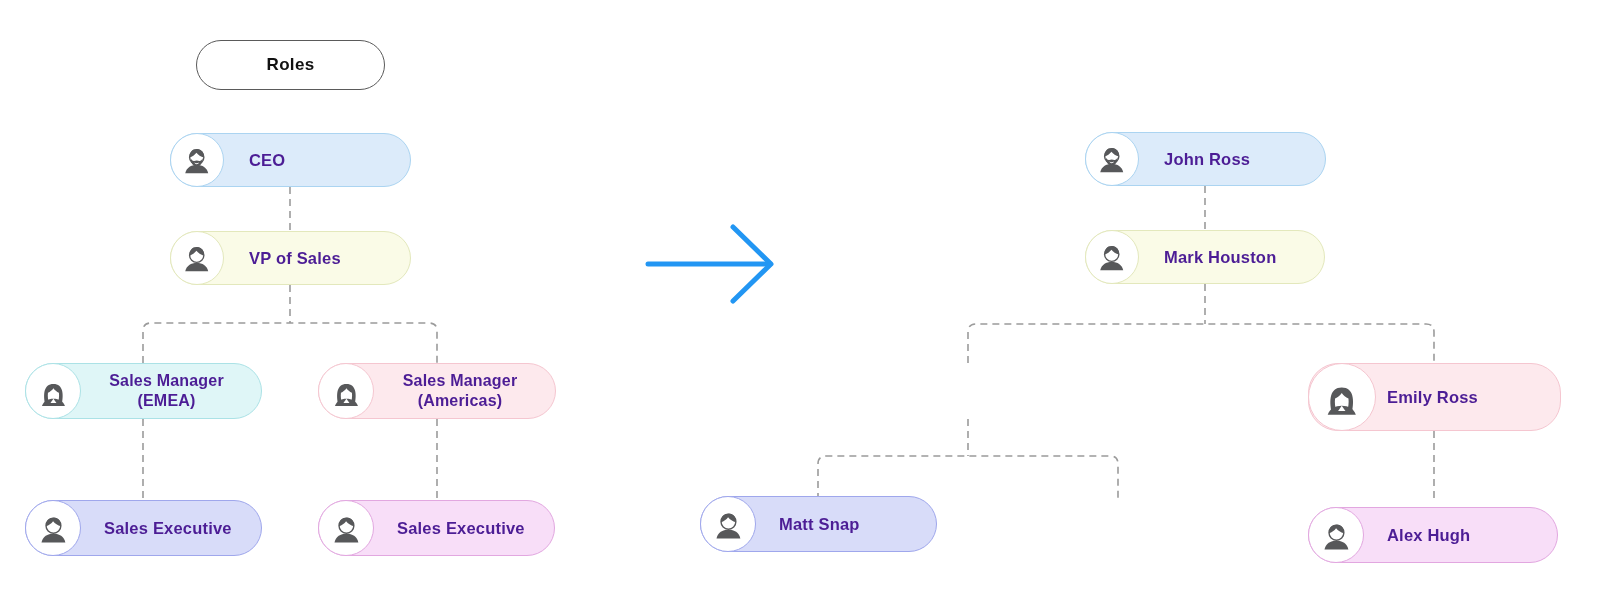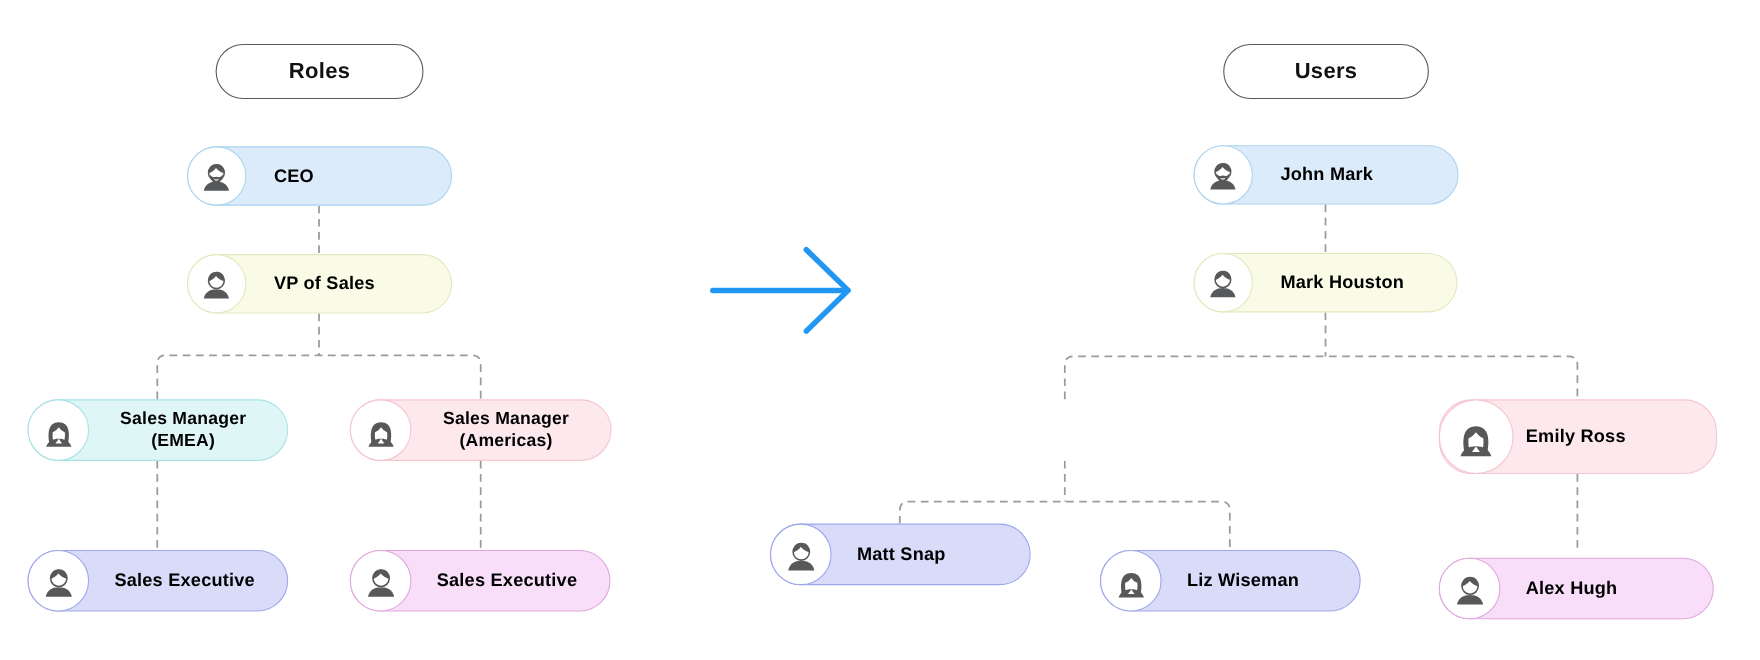--- a/index.html
+++ b/index.html
@@ -9,36 +9,36 @@
     font-family:"Liberation Sans", sans-serif;
     -webkit-font-smoothing:antialiased;
   }
   .stage{position:absolute;inset:0;}
   svg.overlay{position:absolute;left:0;top:0;width:1600px;height:600px;pointer-events:none;}
 
   
   .group-title{
     position:absolute;display:flex;align-items:center;justify-content:center;
     background:#ffffff;border:1.6px solid #5a5a5a;border-radius:26px;
-    font-size:20px;font-weight:700;color:#111;letter-spacing:.3px;
+    font-size:17px;font-weight:700;color:#111;letter-spacing:.3px;
   }
 
   
   .node{
     position:absolute;display:flex;align-items:center;
     border:1px solid;border-radius:30px;box-sizing:border-box;
   }
   .node .avatar{
     position:absolute;left:-1px;top:-1px;height:calc(100% + 2px);aspect-ratio:1/1;
     background:#ffffff;border:1px solid;border-color:inherit;border-radius:50%;
     display:flex;align-items:center;justify-content:center;box-sizing:border-box;
   }
   .node .avatar svg{width:72%;height:72%;}
   .node .label{
-    font-size:16.5px;font-weight:700;color:#000000;letter-spacing:.2px;
+    font-size:16.5px;font-weight:700;color:#4c1d95;letter-spacing:.2px;
     margin-left:78px;white-space:nowrap;
   }
   .node .label.two{
     flex:1;text-align:center;margin-left:0;padding-left:54px;padding-right:8px;
     line-height:1.22;font-size:16px;white-space:normal;
   }
   .node .label.two span{display:block;}
 
   
   .c-blue    {background:#DCEBFA;border-color:#ABD4F1;}
@@ -152,31 +152,28 @@
 
   <div class="node c-orchid" style="left:318px;top:500px;width:237px;height:56px">
     <span class="avatar">
         <svg viewBox="0 0 44 44">
           <use href="#i-man"></use>
         </svg>
       </span>
     <span class="label">Sales Executive</span>
   </div>
 
-  <div class="group-title" style="left:1112px;top:40px;width:185px;height:48px">
-    <span>Users</span>
-  </div>
 
   <div class="node c-blue" style="left:1085px;top:132px;width:241px;height:54px">
     <span class="avatar">
         <svg viewBox="0 0 44 44">
           <use href="#i-man-beard"></use>
         </svg>
       </span>
-    <span class="label">John Mark</span>
+    <span class="label">John Ross</span>
   </div>
 
   <div class="node c-yellow" style="left:1085px;top:230px;width:240px;height:54px">
     <span class="avatar">
         <svg viewBox="0 0 44 44">
           <use href="#i-man"></use>
         </svg>
       </span>
     <span class="label">Mark Houston</span>
   </div>
@@ -184,37 +181,29 @@
 
   <div class="node c-pink" style="left:1308px;top:363px;width:253px;height:68px">
     <span class="avatar">
         <svg viewBox="0 0 44 44">
           <use href="#i-woman"></use>
         </svg>
       </span>
     <span class="label">Emily Ross</span>
   </div>
 
-  <div class="node c-lavender" style="left:700px;top:476px;width:237px;height:56px">
+  <div class="node c-lavender" style="left:700px;top:496px;width:237px;height:56px">
     <span class="avatar">
         <svg viewBox="0 0 44 44">
           <use href="#i-man"></use>
         </svg>
       </span>
     <span class="label">Matt Snap</span>
   </div>
 
-  <div class="node c-lavender" style="left:1000px;top:500px;width:237px;height:56px">
-    <span class="avatar">
-        <svg viewBox="0 0 44 44">
-          <use href="#i-woman"></use>
-        </svg>
-      </span>
-    <span class="label">Liz Wiseman</span>
-  </div>
 
   <div class="node c-orchid" style="left:1308px;top:507px;width:250px;height:56px">
     <span class="avatar">
         <svg viewBox="0 0 44 44">
           <use href="#i-man"></use>
         </svg>
       </span>
     <span class="label">Alex Hugh</span>
   </div>
 

